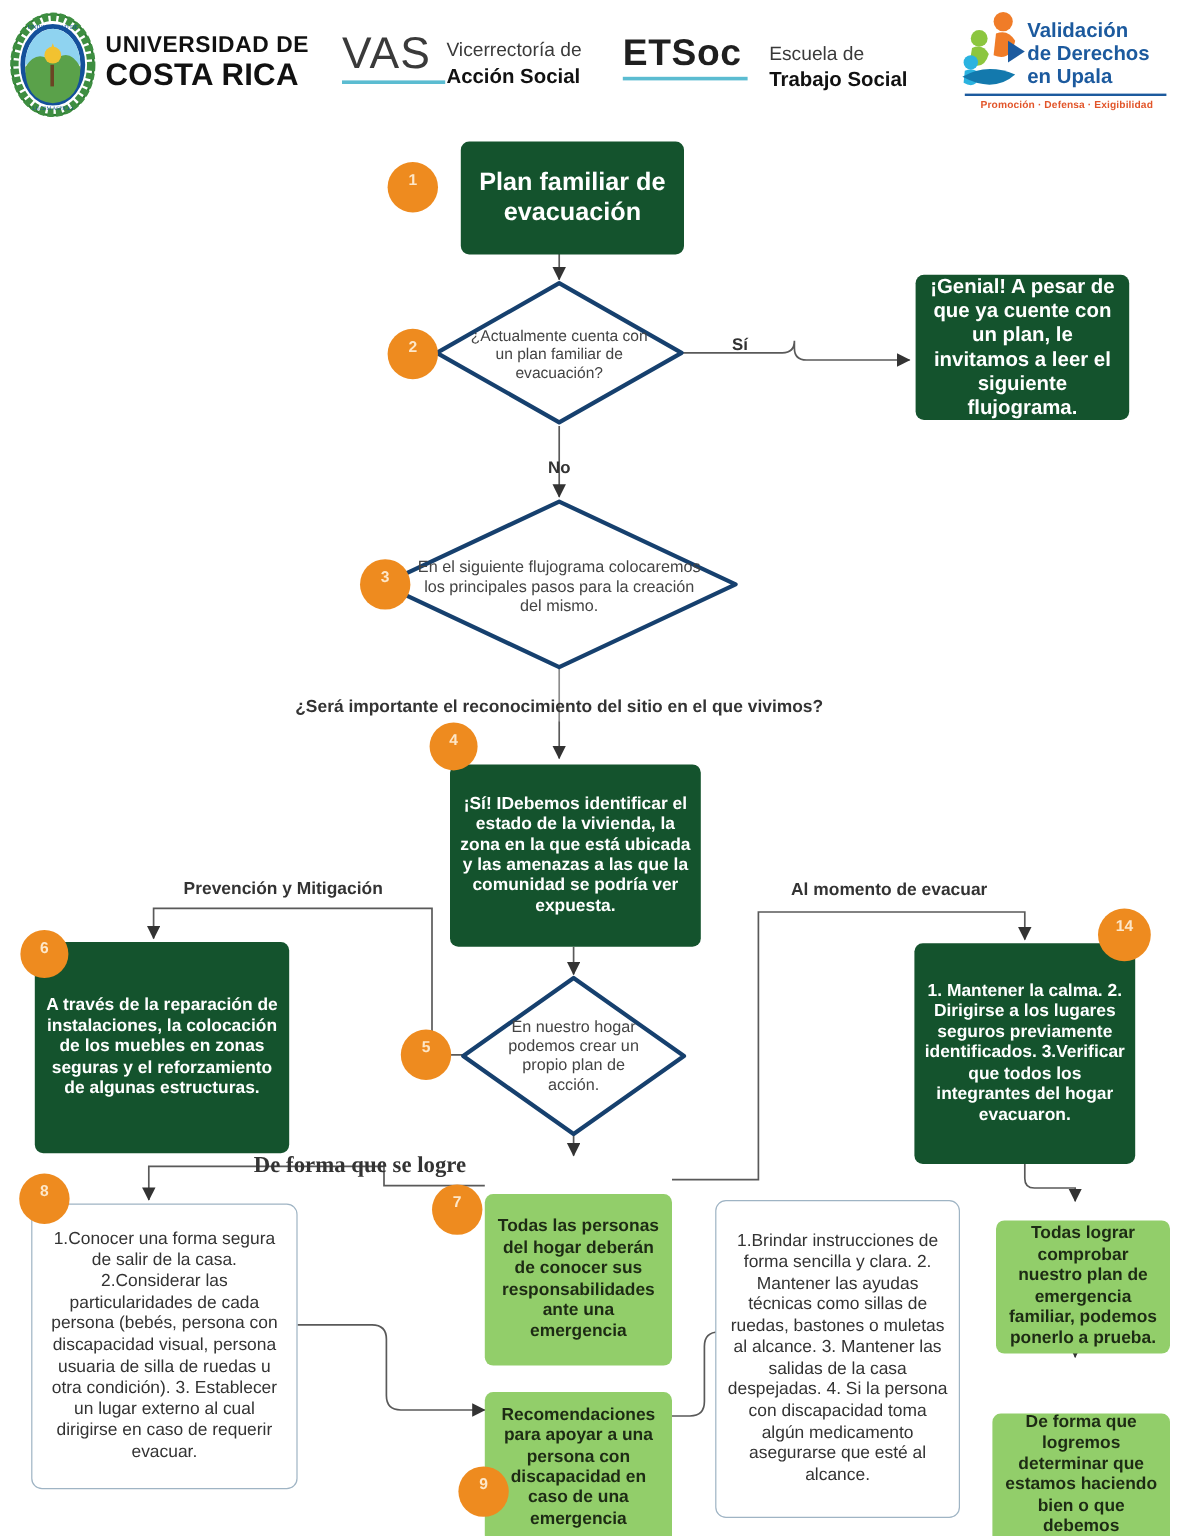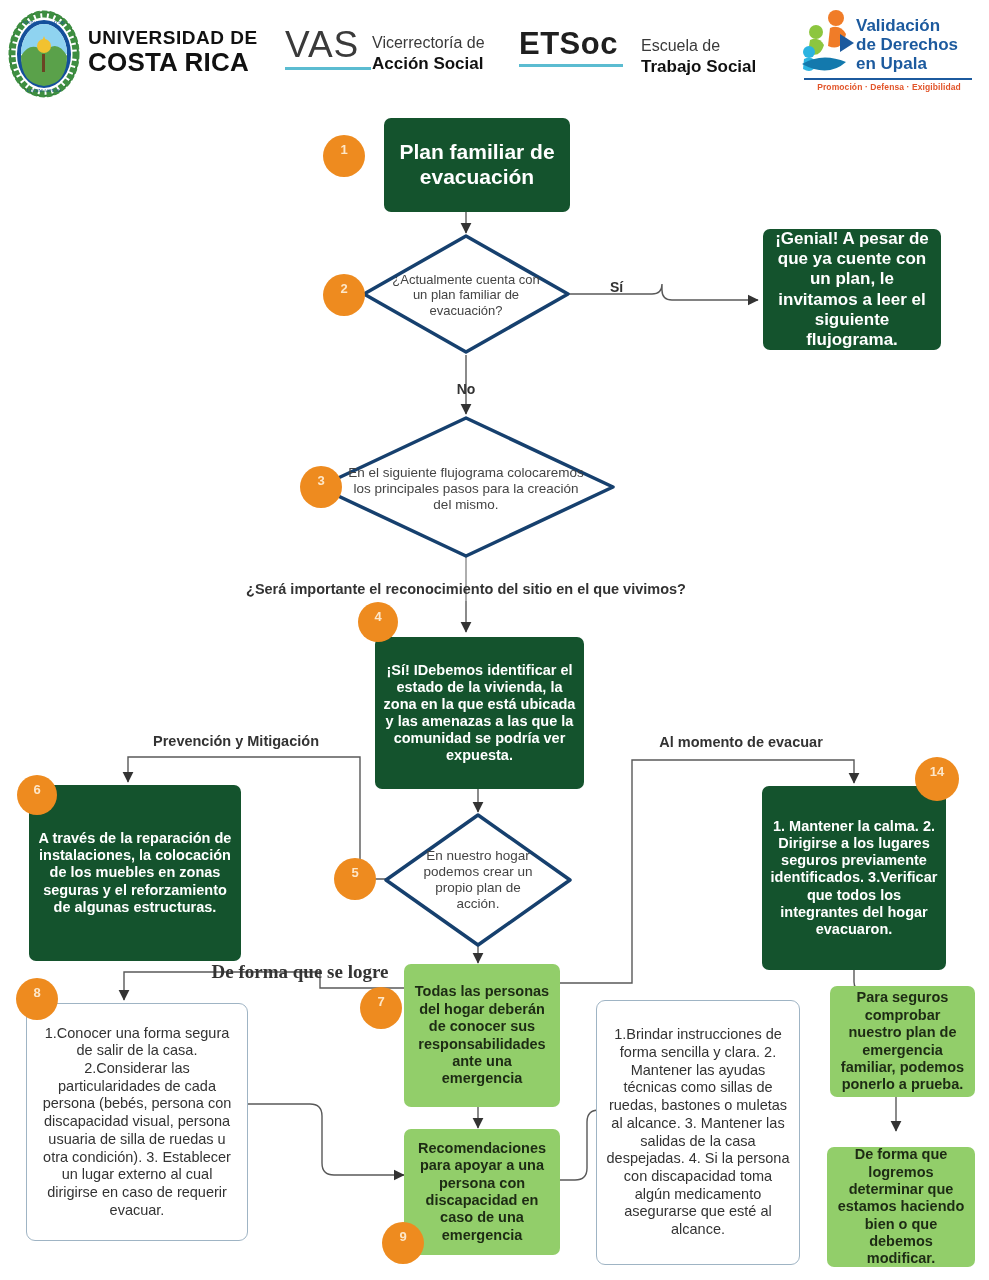--- a/index.html
+++ b/index.html
@@ -48,21 +48,21 @@
 
   
   .node { position:absolute; display:flex; align-items:center; justify-content:center;
           text-align:center; }
   .box-blue {
     background:#14532d; color:#ffffff; border-radius:7px;
     font-weight:700; line-height:1.18; padding:6px 8px;
   }
   .box-green {
     background:#92CE6A; color:#1d2b14; border-radius:7px;
-    font-weight:700; line-height:1.2; padding:6px 8px;
+    font-weight:700; line-height:1.2; padding:6px 8px;margin-top:31px;
   }
   .box-white {
     background:#ffffff; color:#333; border:1px solid #9fb4c4; border-radius:9px;
     font-weight:400; line-height:1.22; padding:7px 8px;
   }
   .diamond-label {
     color:#444; font-weight:400; line-height:1.2; z-index:3;
   }
 
   .badge {
@@ -223,17 +223,17 @@
   <div class="badge" style="left:360px; top:987px; width:42px; height:42px;">7</div>
 
   <div class="node box-white" style="left:26px; top:1003px; width:222px; height:238px; font-size:14.5px;">1.Conocer una forma segura de salir de la casa. 2.Considerar las particularidades de cada persona (bebés, persona con discapacidad visual, persona usuaria de silla de ruedas u otra condición). 3. Establecer un lugar externo al cual dirigirse en caso de requerir evacuar.</div>
   <div class="badge" style="left:16px; top:978px; width:42px; height:42px;">8</div>
 
   <div class="node box-green" style="left:404px; top:1129px; width:156px; height:126px; font-size:14.5px;">Recomendaciones para apoyar a una persona con discapacidad en caso de una emergencia</div>
   <div class="badge" style="left:382px; top:1222px; width:42px; height:42px;">9</div>
 
   <div class="node box-white" style="left:596px; top:1000px; width:204px; height:265px; font-size:14.5px;">1.Brindar instrucciones de forma sencilla y clara. 2.  Mantener las  ayudas técnicas como sillas de ruedas, bastones o muletas  al alcance. 3. Mantener las salidas de la casa despejadas. 4. Si la persona con discapacidad  toma algún medicamento asegurarse que esté al alcance.</div>
 
-  <div class="node box-green" style="left:830px; top:986px; width:145px; height:111px; font-size:14.5px;">Para seguros comprobar nuestro plan de emergencia familiar, podemos ponerlo a prueba.</div>
+  <div class="node box-green" style="left:830px; top:986px; width:145px; height:111px; font-size:14.5px;">Todas lograr comprobar nuestro plan de emergencia familiar, podemos ponerlo a prueba.</div>
 
   <div class="node box-green" style="left:827px; top:1147px; width:148px; height:120px; font-size:14.5px;">De forma que logremos determinar que estamos haciendo bien o que debemos modificar.</div>
 
 </div>
 
 </body></html>

